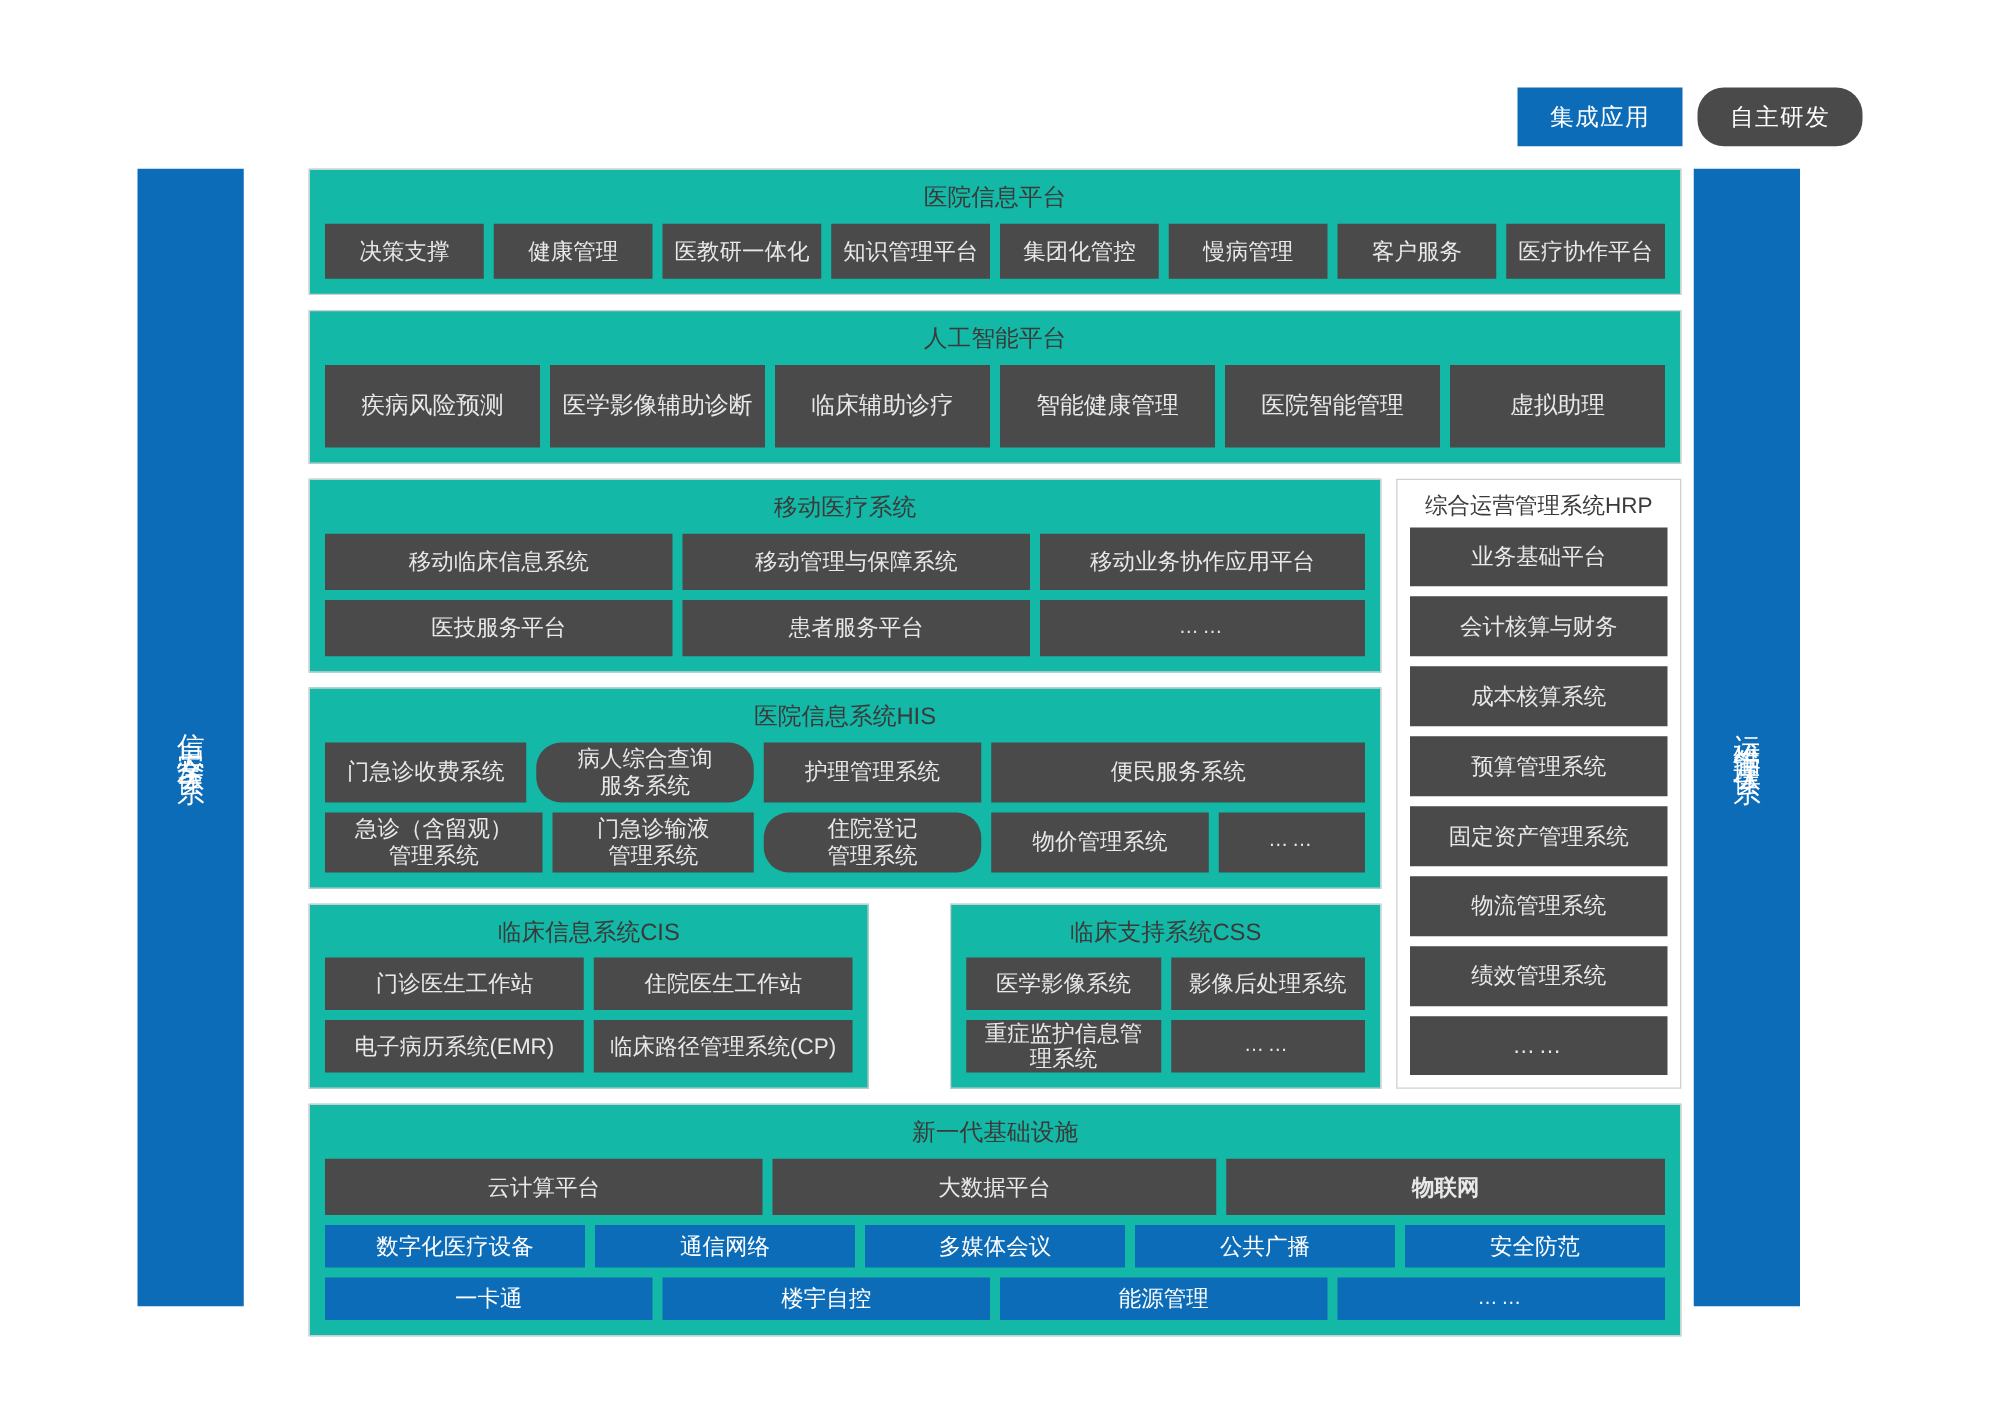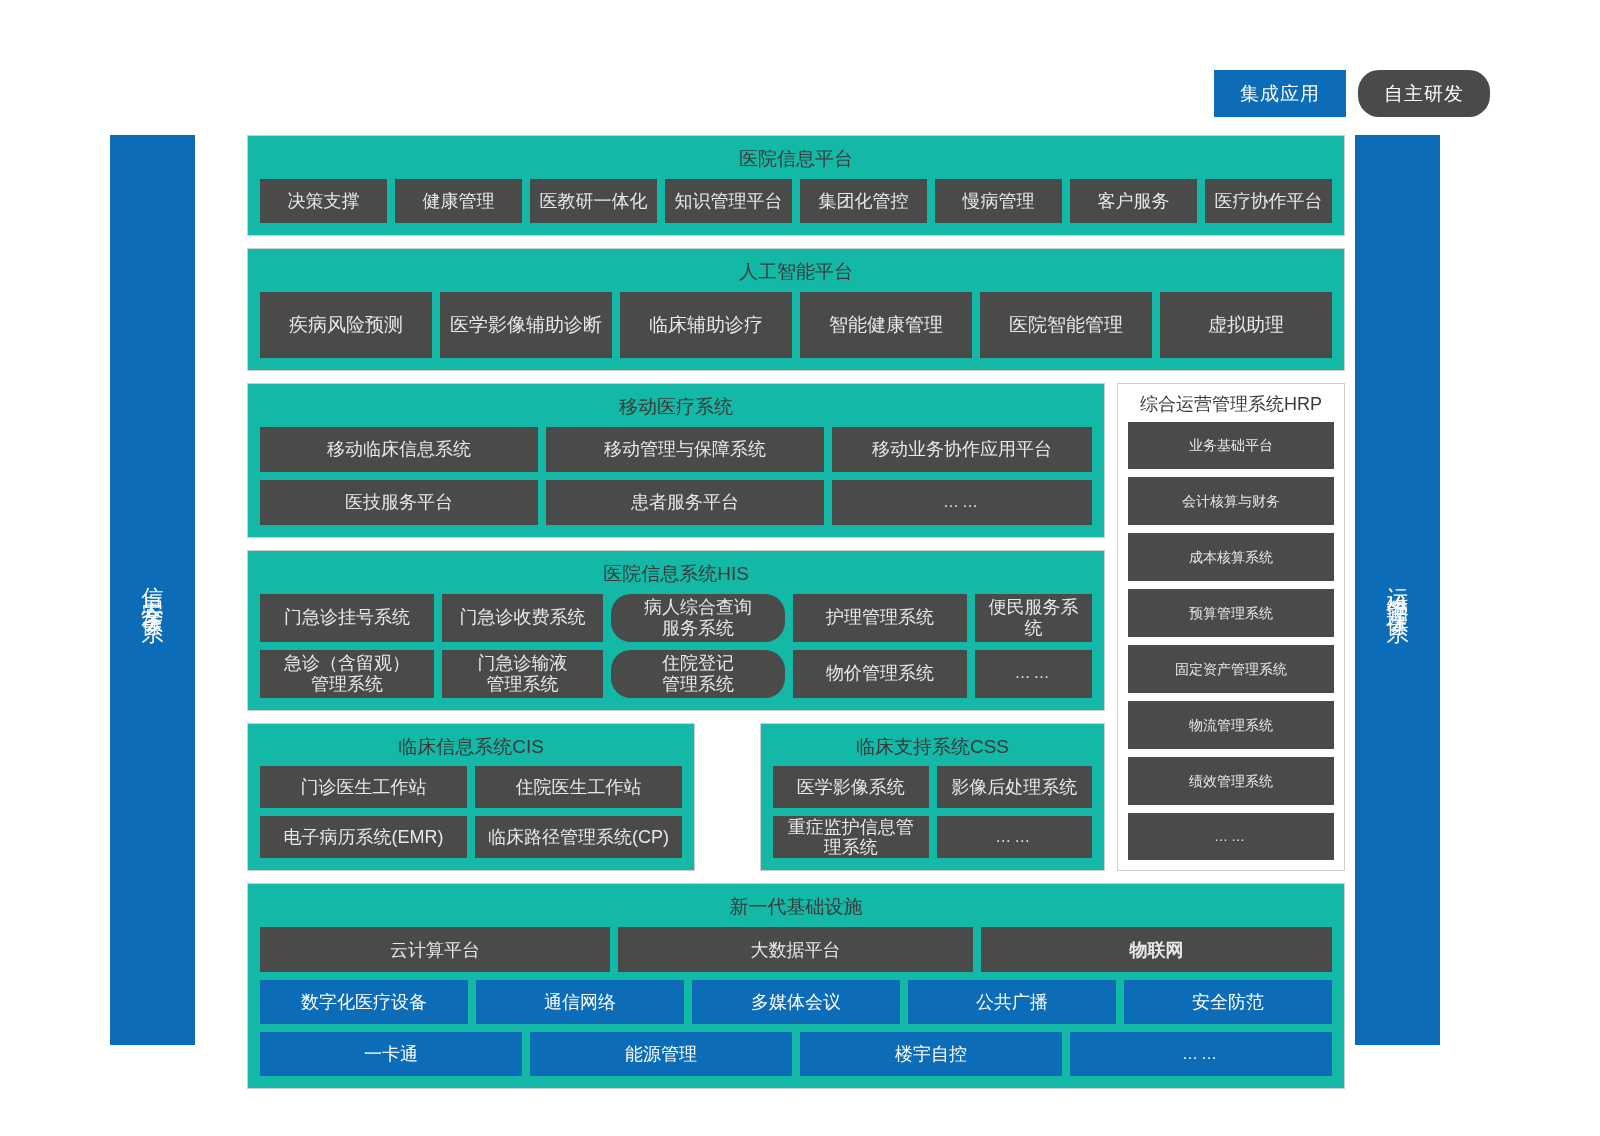--- a/index.html
+++ b/index.html
@@ -87,21 +87,21 @@
   .hrp{
     width:228px;
     border:1px solid #cfcfcf;
     background:#fff;
     padding:8px 10px 10px 10px;
     box-sizing:border-box;
     display:flex;flex-direction:column;
   }
   .hrp .panel-title{font-size:18px;padding:3px 0 7px 0;}
   .hrp-list{display:flex;flex-direction:column;gap:8px;flex:1;}
-  .hrp-list .box{flex:1;font-size:14px;}
+  .hrp-list .box{flex:1;font-size:18px;}
 
   
   .mobile .box{height:45px;}
   .mobile .c1{flex:0 0 278px;}
   .mobile .c2{flex:0 0 278px;}
   .mobile .c3{flex:1;}
 
   
   .his .box{height:48px;}
   .his .h1{flex:0 0 174px;}
@@ -114,21 +114,21 @@
   .cis-css{display:flex;gap:28px;}
   .cis{flex:0 0 448px;}
   .css-p{flex:1;}
   .cis .box,.css-p .box{height:42px;flex:1;}
 
   
   .infra .top .box{height:45px;}
   .infra .top .t1{flex:0 0 350px;}
   .infra .top .t2{flex:0 0 355px;}
   .infra .top .t3{flex:1;font-weight:bold;}
-  .infra .grid .box{height:44px;flex:1;}
+  .infra .grid .box{height:34px;flex:1;}
 </style>
 </head>
 <body>
 
 <div class="page">
 
   <div class="legend">
     <div class="legend-chip chip-blue">集成应用</div>
     <div class="legend-chip chip-gray">自主研发</div>
   </div>
@@ -183,21 +183,20 @@
           <div class="row">
             <div class="box c1">医技服务平台</div>
             <div class="box c2">患者服务平台</div>
             <div class="box c3 dots">……</div>
           </div>
         </div>
 
         <div class="panel his">
           <div class="panel-title">医院信息系统HIS</div>
           <div class="row">
-            <div class="box h1">门急诊挂号系统</div>
             <div class="box h2">门急诊收费系统</div>
             <div class="box h3">病人综合查询
 服务系统</div>
             <div class="box h4">护理管理系统</div>
             <div class="box h5">便民服务系统</div>
           </div>
           <div class="row">
             <div class="box h1">急诊（含留观）
 管理系统</div>
             <div class="box h2">门急诊输液
@@ -263,20 +262,20 @@
       </div>
       <div class="row grid">
         <div class="box blue">数字化医疗设备</div>
         <div class="box blue">通信网络</div>
         <div class="box blue">多媒体会议</div>
         <div class="box blue">公共广播</div>
         <div class="box blue">安全防范</div>
       </div>
       <div class="row grid">
         <div class="box blue">一卡通</div>
+        <div class="box blue">楼宇自控</div>
         <div class="box blue">能源管理</div>
-        <div class="box blue">楼宇自控</div>
         <div class="box blue dots">……</div>
       </div>
     </div>
 
   </div>
 </div>
 
 </body></html>

